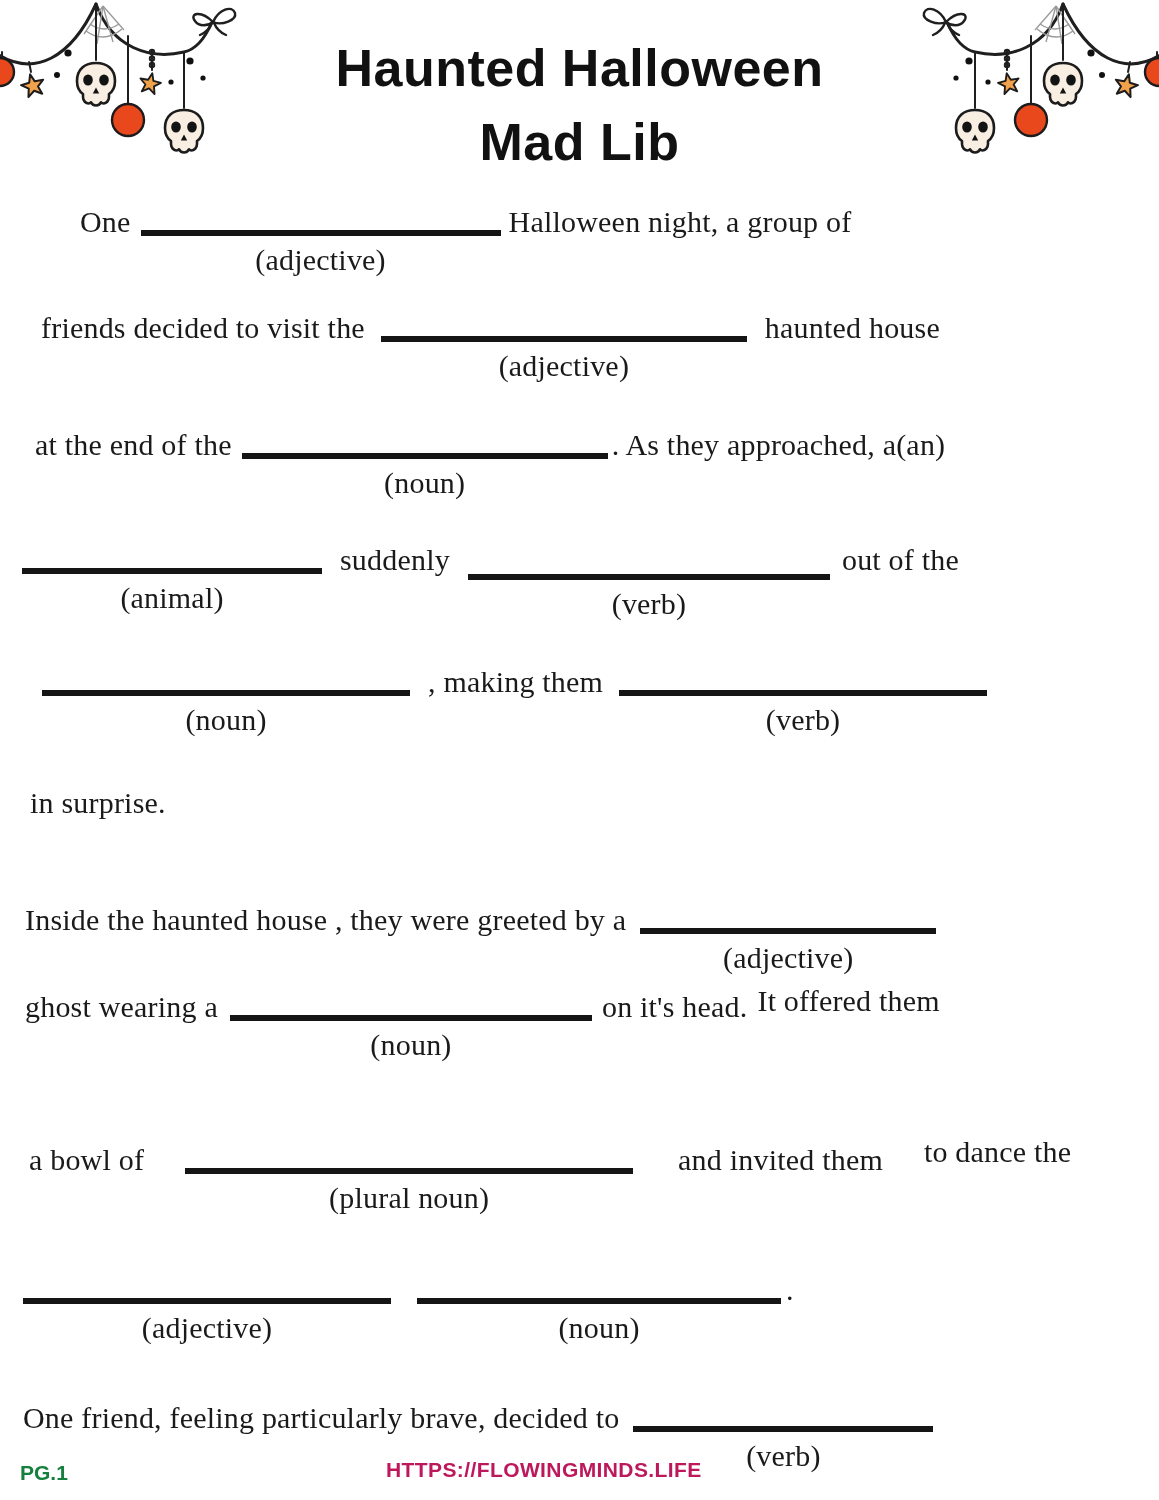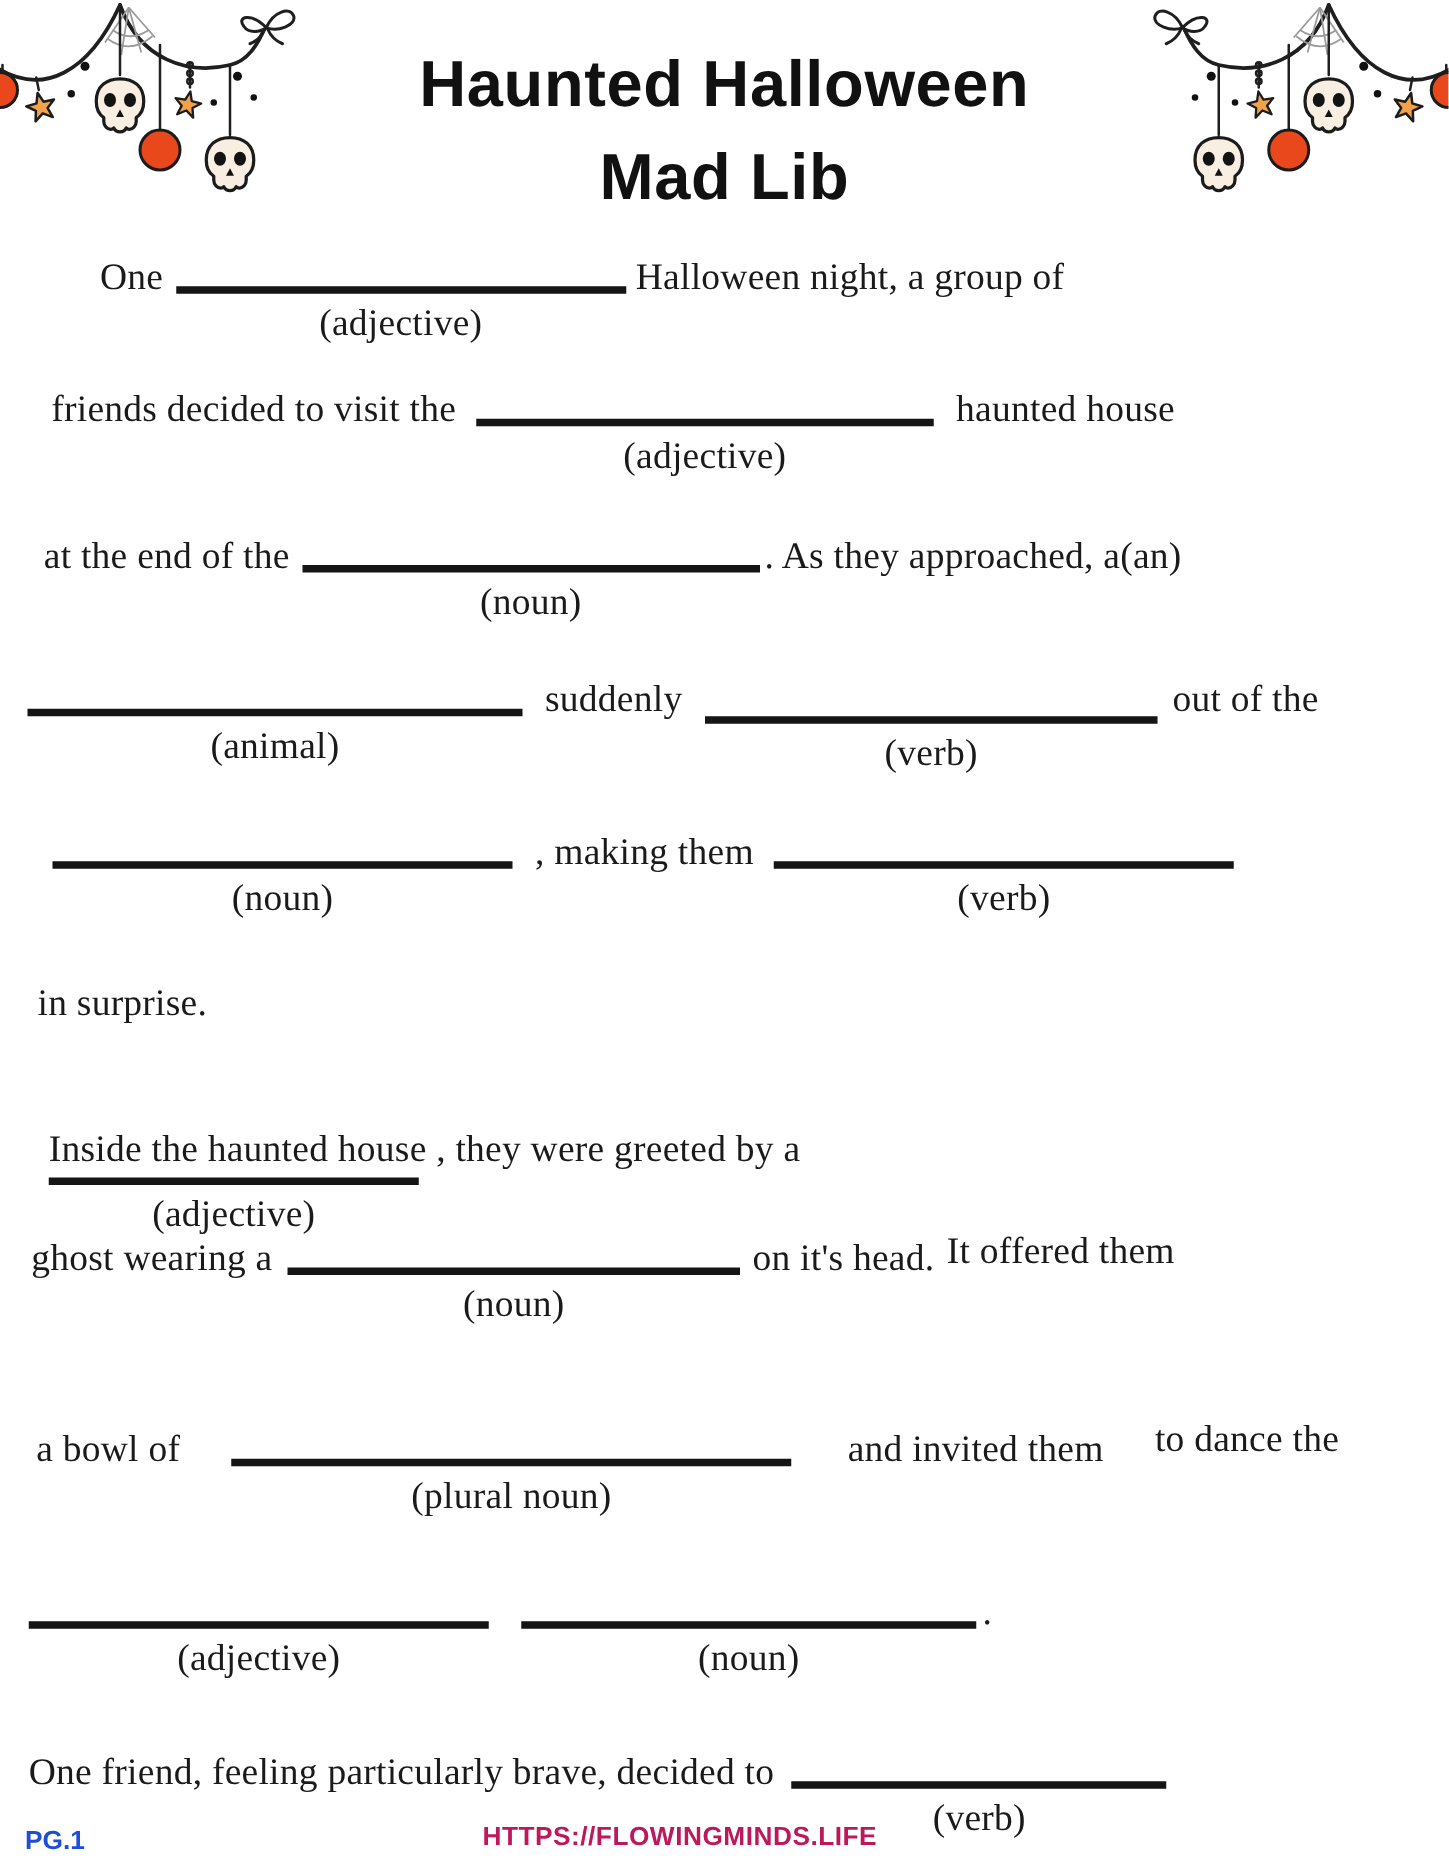--- a/index.html
+++ b/index.html
@@ -14,21 +14,21 @@
   .line{position:absolute;display:flex;align-items:baseline;white-space:nowrap;
         font-size:30px;letter-spacing:.2px;line-height:1.2;}
   .blank{display:inline-block;height:0;border-bottom:6px solid #151515;position:relative;top:4px;}
   .blank .label{position:absolute;top:12px;left:50%;transform:translateX(-50%);
                 font-size:30px;letter-spacing:.2px;color:#1a1a1a;white-space:nowrap;}
   .blank.low{top:10px;}
   .raised6{position:relative;top:-6px;}
   .raised8{position:relative;top:-8px;}
   .footer-pg{position:absolute;left:20px;top:1461px;
              font-family:"Liberation Sans","DejaVu Sans",sans-serif;font-weight:bold;
-             font-size:21px;color:#1d4ed8;}
+             font-size:21px;color:#15803d;}
   .footer-url{position:absolute;left:386px;top:1458px;
               font-family:"Liberation Sans","DejaVu Sans",sans-serif;font-weight:bold;
               font-size:21px;letter-spacing:.4px;color:#be185d;}
 </style>
 </head>
 <body>
 
 <div id="page">
 
   <svg class="garland left" width="250" height="170" viewBox="0 0 250 170">
@@ -162,21 +162,21 @@
 
   <div class="line" style="left:35px;top:427px;">
     <span>at the end of the</span>
     <span class="blank" style="width:366px;margin-left:10px;margin-right:4px;">
       <span class="label">(noun)</span>
     </span>
     <span>. As they approached, a(an)</span>
   </div>
 
   <div class="line" style="left:22px;top:542px;">
-    <span class="blank" style="width:396px;">
+    <span class="blank" style="width:300px;">
       <span class="label">(animal)</span>
     </span>
     <span style="margin-left:18px;">suddenly</span>
     <span class="blank low" style="width:362px;margin-left:18px;">
       <span class="label">(verb)</span>
     </span>
     <span style="margin-left:12px;">out of the</span>
   </div>
 
   <div class="line" style="left:42px;top:664px;">
@@ -186,21 +186,21 @@
     <span style="margin-left:18px;">, making them</span>
     <span class="blank" style="width:368px;margin-left:16px;">
       <span class="label">(verb)</span>
     </span>
   </div>
 
   <div class="line" style="left:30px;top:785px;">
     <span>in surprise.</span>
   </div>
 
-  <div class="line" style="left:25px;top:902px;flex-direction:column;">
+  <div class="line" style="left:25px;top:902px;">
     <span>Inside the haunted house , they were greeted by a</span>
     <span class="blank" style="width:296px;margin-left:14px;">
       <span class="label">(adjective)</span>
     </span>
   </div>
 
   <div class="line" style="left:25px;top:989px;">
     <span>ghost wearing a</span>
     <span class="blank" style="width:362px;margin-left:12px;margin-right:10px;">
       <span class="label">(noun)</span>

